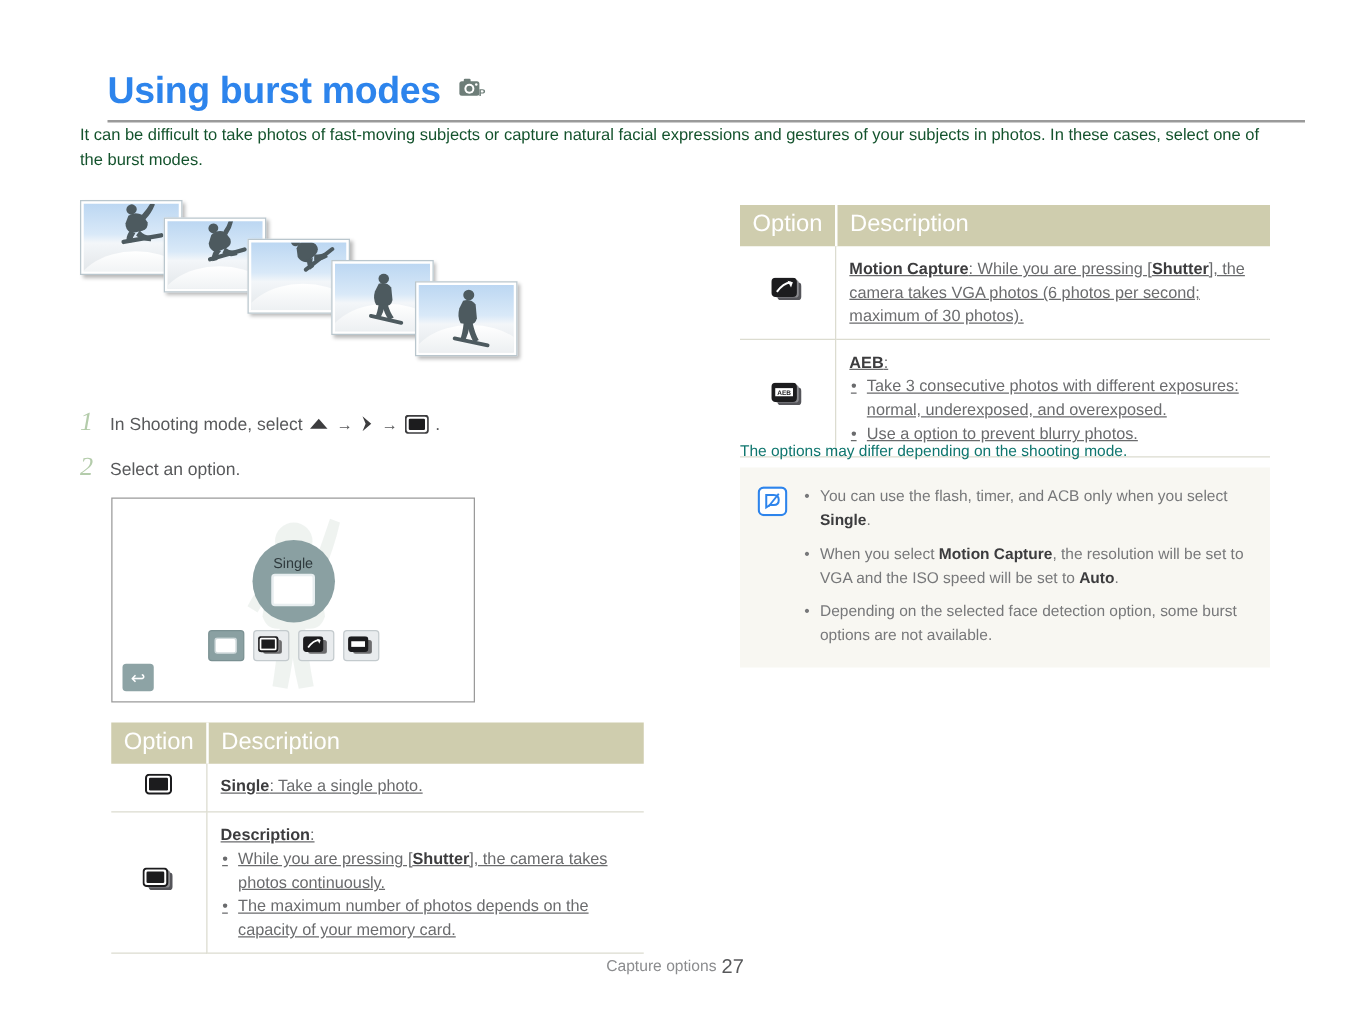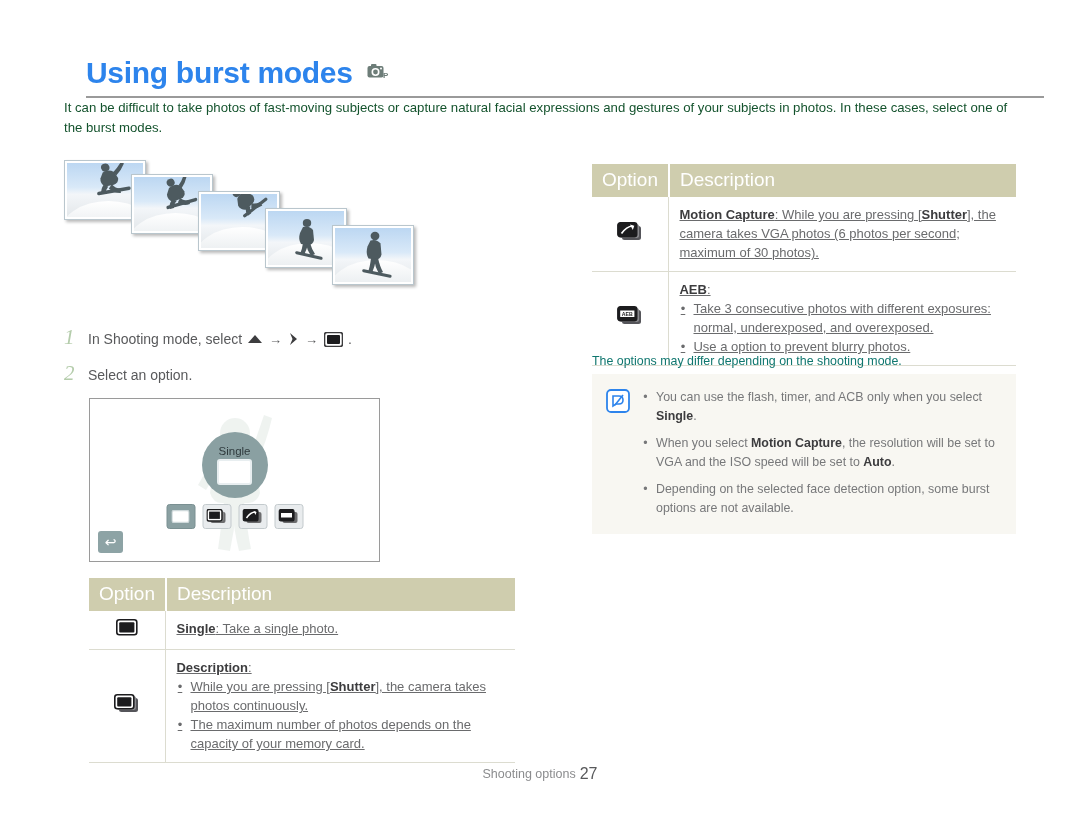--- a/index.html
+++ b/index.html
@@ -626,14 +626,14 @@
         <div class="bul">
             <span class="dot">•</span>
             <span>The maximum number of photos depends on the capacity of your memory card.</span>
           </div>
       </td>
     </tr>
   </tbody>
 </table>
 
 <div id="footer">
-  <span>Shooting options</span><span class="pg">27</span>
+  <span>Capture options</span><span class="pg">27</span>
 </div>
 
 </body></html>

